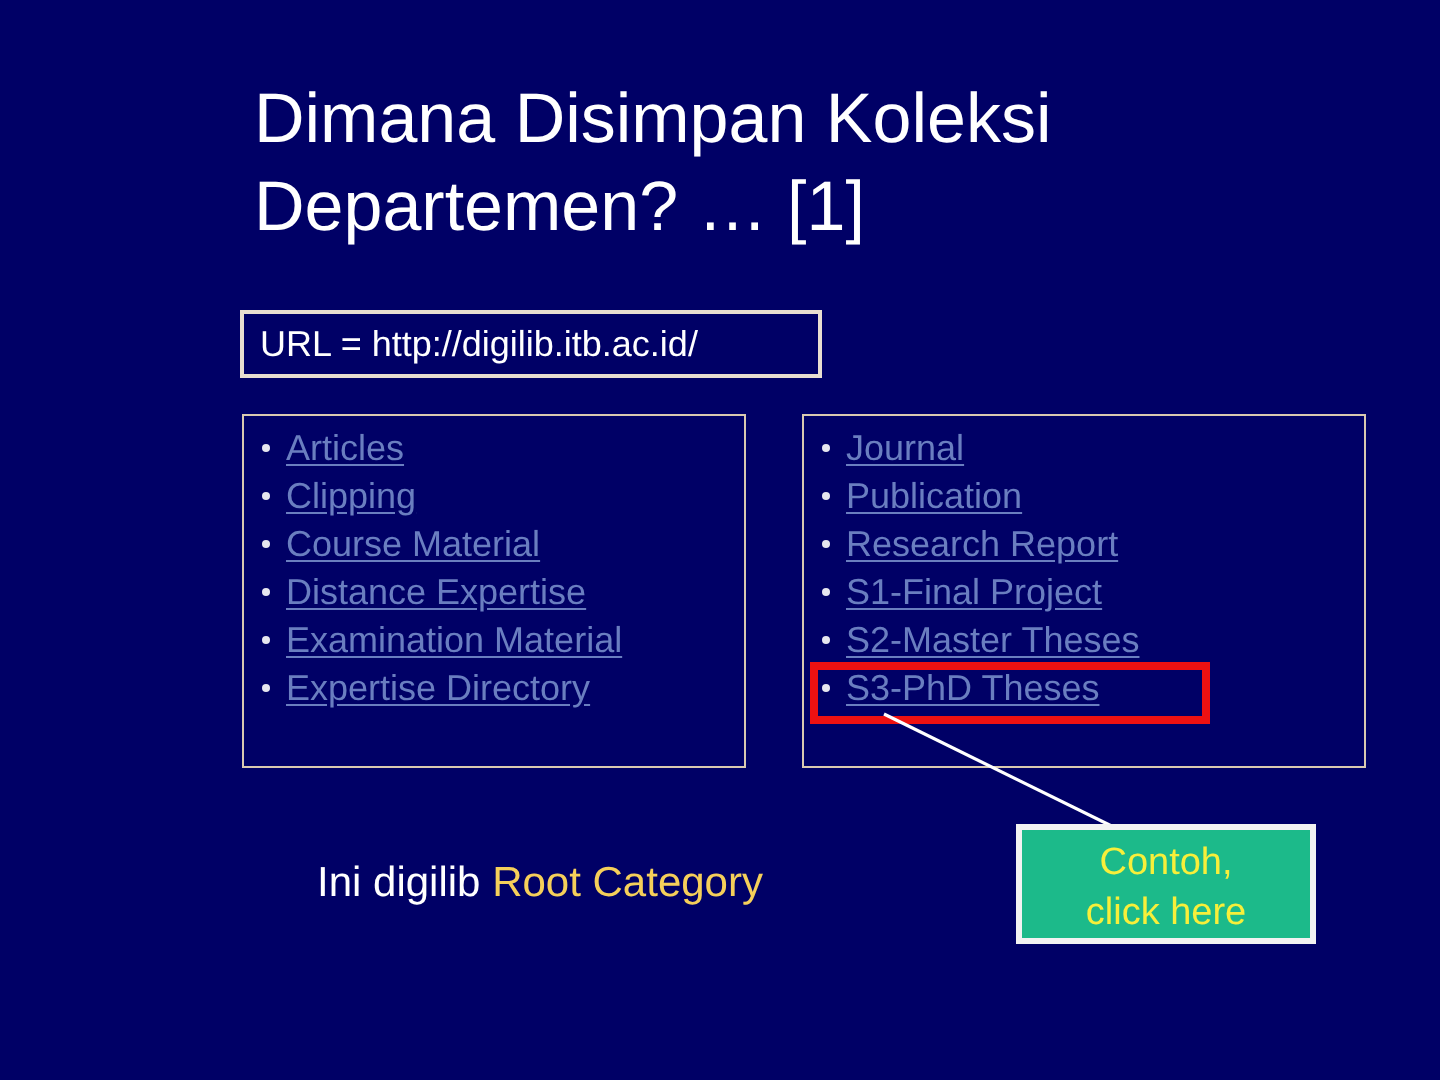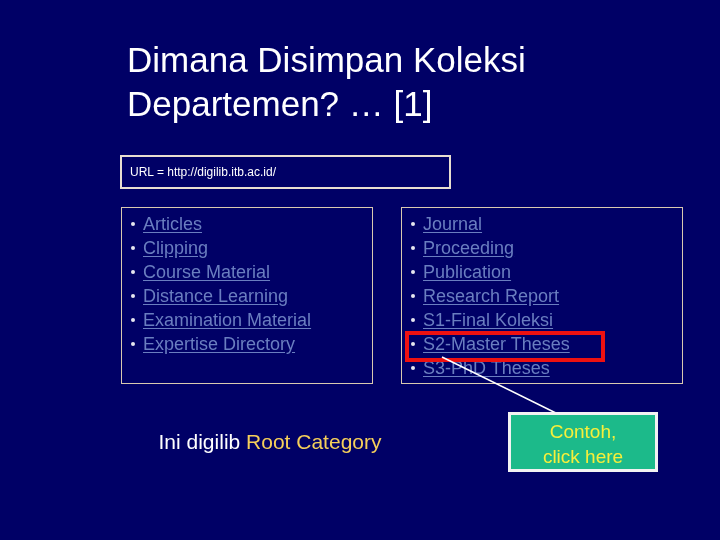--- a/index.html
+++ b/index.html
@@ -36,27 +36,27 @@
     letter-spacing: 0px;
     white-space: pre-line;
     margin-left: 19px;
   }
 
   
   .url-box {
     position: absolute;
     left: 120px;
     top: 155px;
-    width: 331px;
+    width: 291px;
     height: 34px;
     box-sizing: border-box;
     border: 2px solid #e8ded0;
     background: #000066;
     color: #ffffff;
-    font-size: 12px;
+    font-size: 18px;
     line-height: 30px;
     padding-left: 8px;
     white-space: nowrap;
   }
 
   
   .list-box {
     position: absolute;
     box-sizing: border-box;
     border: 1px solid #d9c9b0;
@@ -173,52 +173,48 @@
     <div class="list-item">
       <span class="bullet"></span>
       <span class="label">Clipping</span>
     </div>
     <div class="list-item">
       <span class="bullet"></span>
       <span class="label">Course Material</span>
     </div>
     <div class="list-item">
       <span class="bullet"></span>
-      <span class="label">Distance Learning</span>
+      <span class="label">Distance Expertise</span>
     </div>
     <div class="list-item">
       <span class="bullet"></span>
       <span class="label">Examination Material</span>
     </div>
     <div class="list-item">
       <span class="bullet"></span>
       <span class="label">Expertise Directory</span>
     </div>
   </div>
 
   <div class="list-box" id="list-box-right">
     <div class="list-item">
       <span class="bullet"></span>
       <span class="label">Journal</span>
     </div>
     <div class="list-item">
       <span class="bullet"></span>
-      <span class="label">Proceeding</span>
-    </div>
-    <div class="list-item">
-      <span class="bullet"></span>
       <span class="label">Publication</span>
     </div>
     <div class="list-item">
       <span class="bullet"></span>
       <span class="label">Research Report</span>
     </div>
     <div class="list-item">
       <span class="bullet"></span>
-      <span class="label">S1-Final Koleksi</span>
+      <span class="label">S1-Final Project</span>
     </div>
     <div class="list-item">
       <span class="bullet"></span>
       <span class="label">S2-Master Theses</span>
     </div>
     <div class="list-item">
       <span class="bullet"></span>
       <span class="label">S3-PhD Theses</span>
     </div>
   </div>

